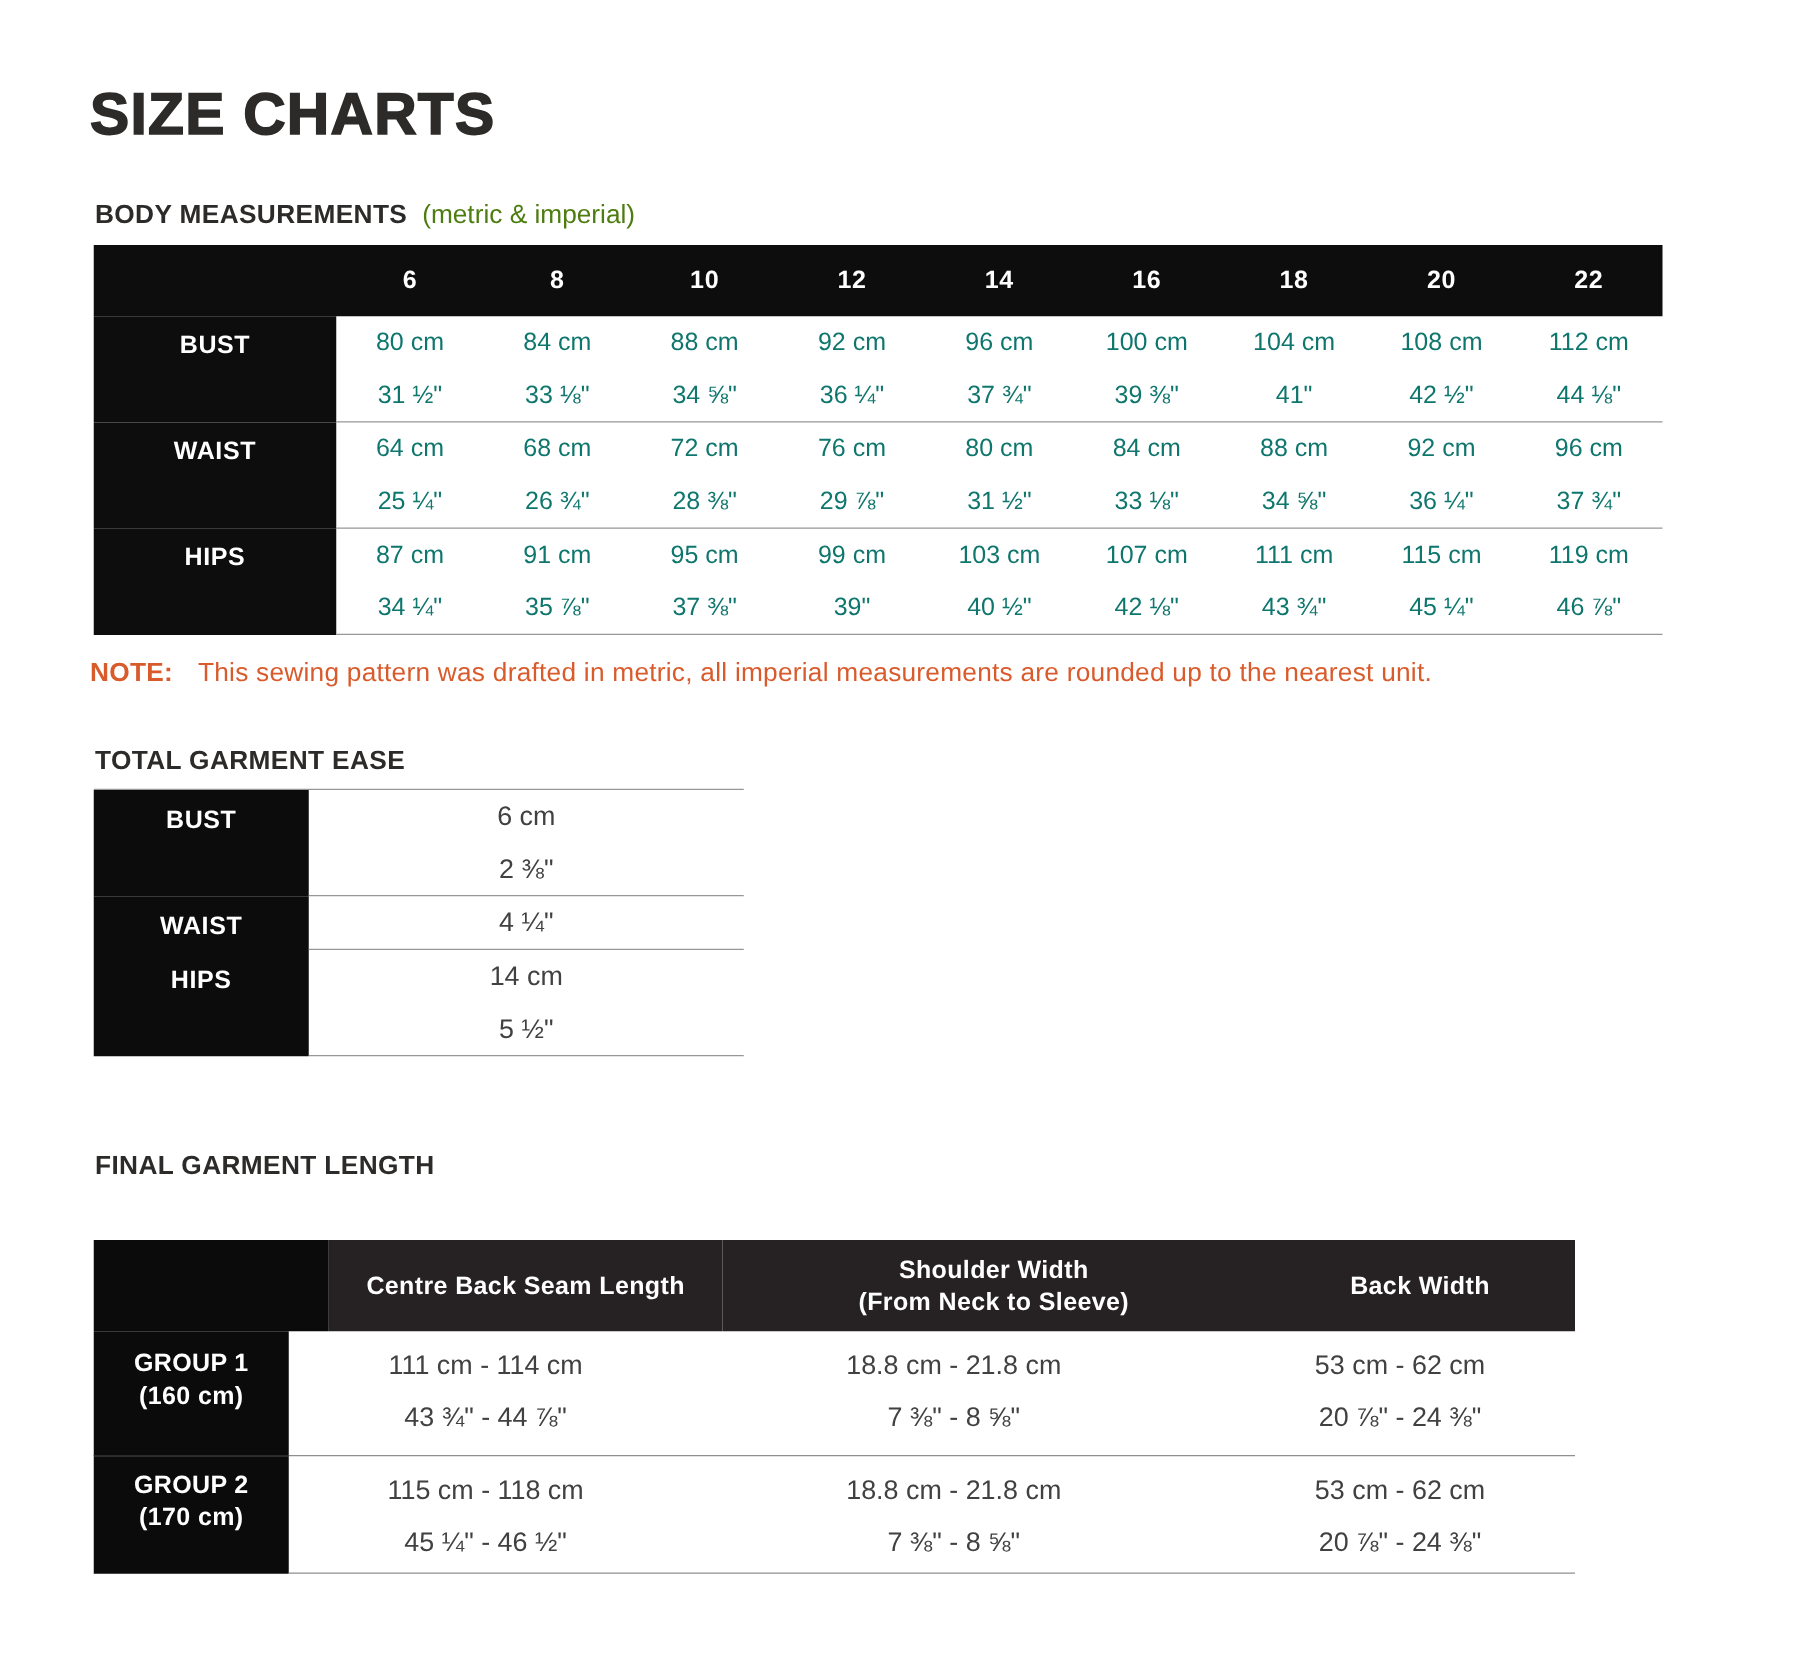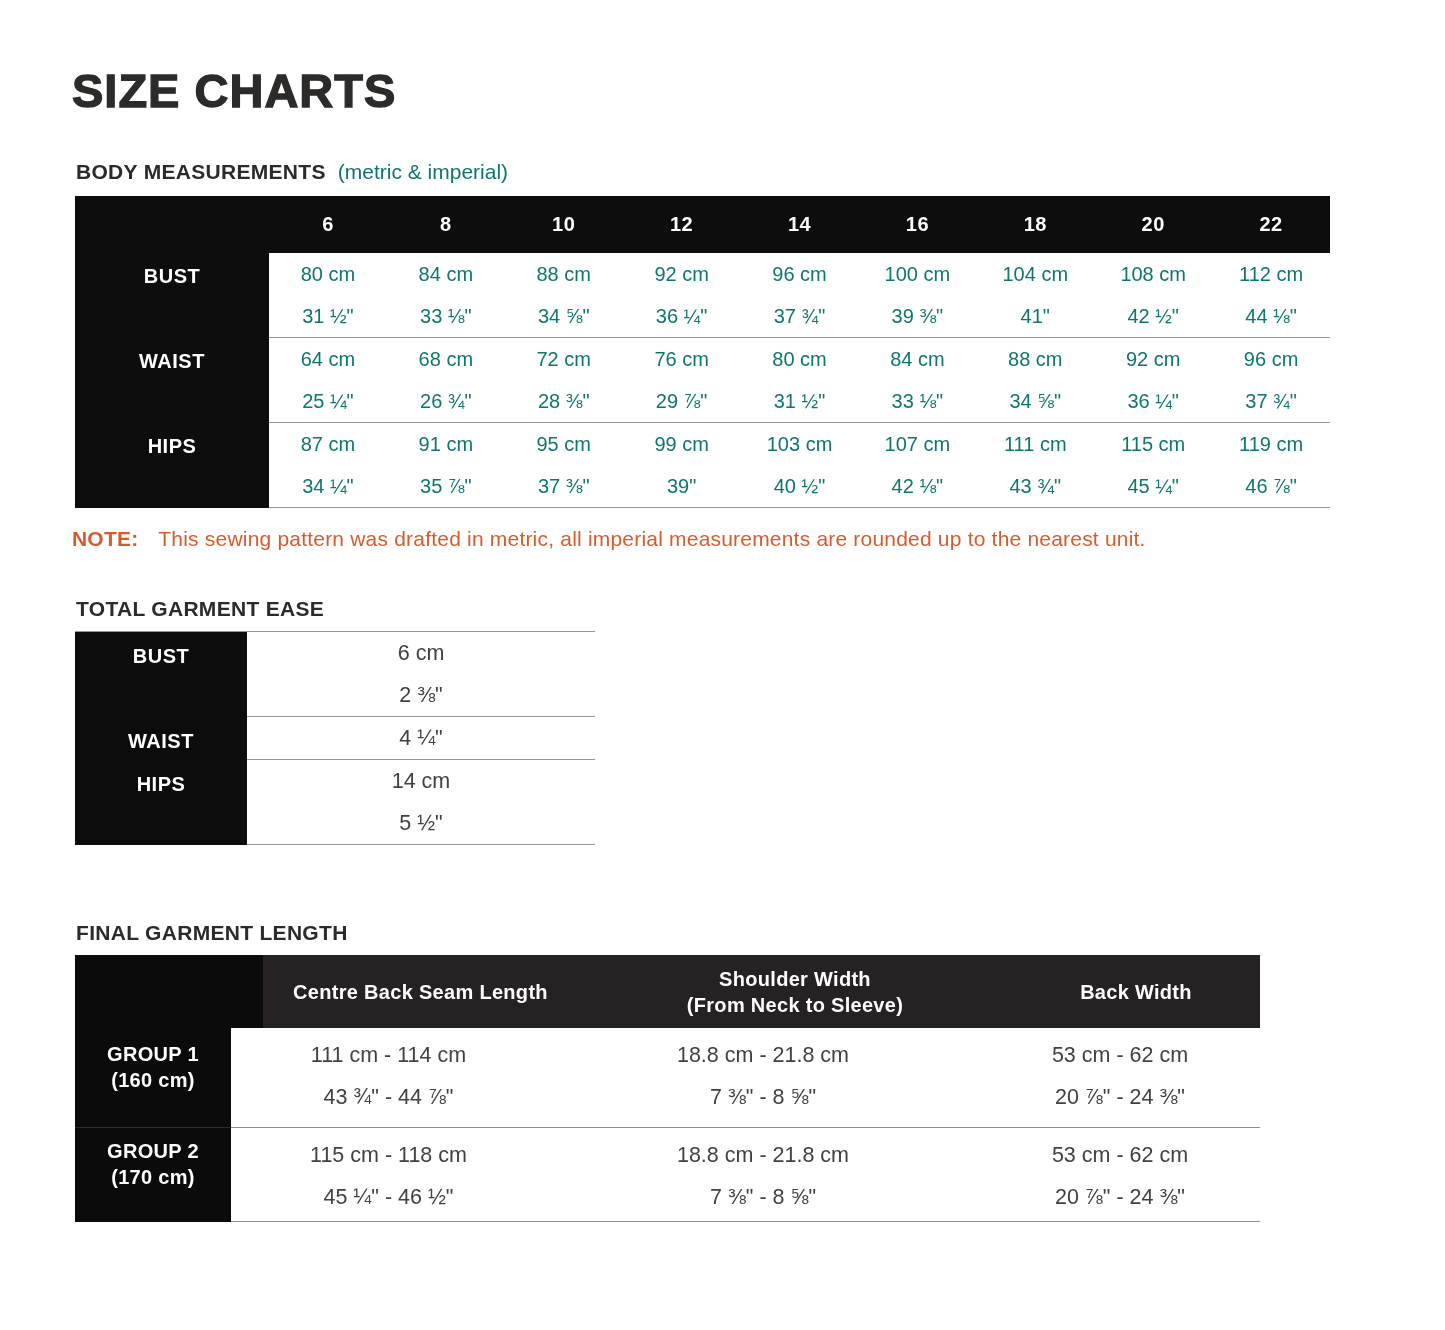--- a/index.html
+++ b/index.html
@@ -3,21 +3,21 @@
 <meta charset="utf-8">
 <style>
   html,body{margin:0;padding:0;background:#ffffff;}
   .page{position:relative;width:1445px;height:1330px;background:#fff;overflow:hidden;
         font-family:"Liberation Sans","DejaVu Sans",sans-serif;color:#414042;}
 
   .page-title{position:absolute;left:72px;top:66px;font-size:47px;line-height:1.05;
               font-weight:800;color:#2d2b29;letter-spacing:1px;-webkit-text-stroke:1.3px #2d2b29;}
 
   .sec-heading{position:absolute;font-size:21px;font-weight:bold;color:#2d2b29;letter-spacing:.3px;}
-  .sec-heading .suffix{font-weight:400;color:#0f766e;letter-spacing:0;}
+  .sec-heading .suffix{font-weight:400;color:#4d7c0f;letter-spacing:0;}
 
   .note{position:absolute;left:72px;top:527px;font-size:21px;color:#d95b2c;letter-spacing:.2px;}
   .note b{font-weight:bold;margin-right:20px;}
 
   
   .t1{position:absolute;left:75px;top:196px;width:1255px;}
   .t1-header{display:flex;height:57px;background:#0d0d0d;align-items:center;}
   .t1-spacer{width:194px;}
   .szc{flex:1;text-align:center;color:#fff;font-weight:bold;font-size:20px;letter-spacing:.5px;}
   .t1-row{display:flex;}
@@ -30,21 +30,21 @@
   
   .t2{position:absolute;left:75px;top:631px;width:520px;border-top:1px solid #979797;}
   .t2-row{display:flex;}
   .t2-label{width:172px;background:#0c0c0c;color:#fff;font-weight:bold;font-size:20px;
             letter-spacing:.5px;text-align:center;padding-top:12px;box-sizing:border-box;line-height:24px;}
   .t2-data{flex:1;border-bottom:1px solid #979797;}
   .t2-line{height:42px;display:flex;align-items:center;justify-content:center;font-size:21.5px;color:#414042;}
 
   
   .t3{position:absolute;left:75px;top:955px;width:1185px;}
-  .t3-header{display:flex;height:73px;}
+  .t3-header{display:flex;height:73px;margin-top:37px;}
   .t3-corner{width:188px;background:#0b0b0b;}
   .t3-hcell{background:#262223;color:#fff;font-weight:bold;font-size:20px;display:flex;
             flex-direction:column;justify-content:center;text-align:center;line-height:26px;letter-spacing:.3px;}
   .c1{width:315px;} .c2{width:434px;} .c3{flex:1;}
   .t3-row{display:flex;}
   .r1{height:100px;} .r2{height:94px;}
   .t3-label{width:156px;background:#0b0b0b;color:#fff;font-weight:bold;font-size:20px;
             display:flex;flex-direction:column;justify-content:center;text-align:center;
             line-height:26px;letter-spacing:.3px;padding-bottom:22px;box-sizing:border-box;}
   .lb1{border-bottom:1px solid #2e2a2b;}

